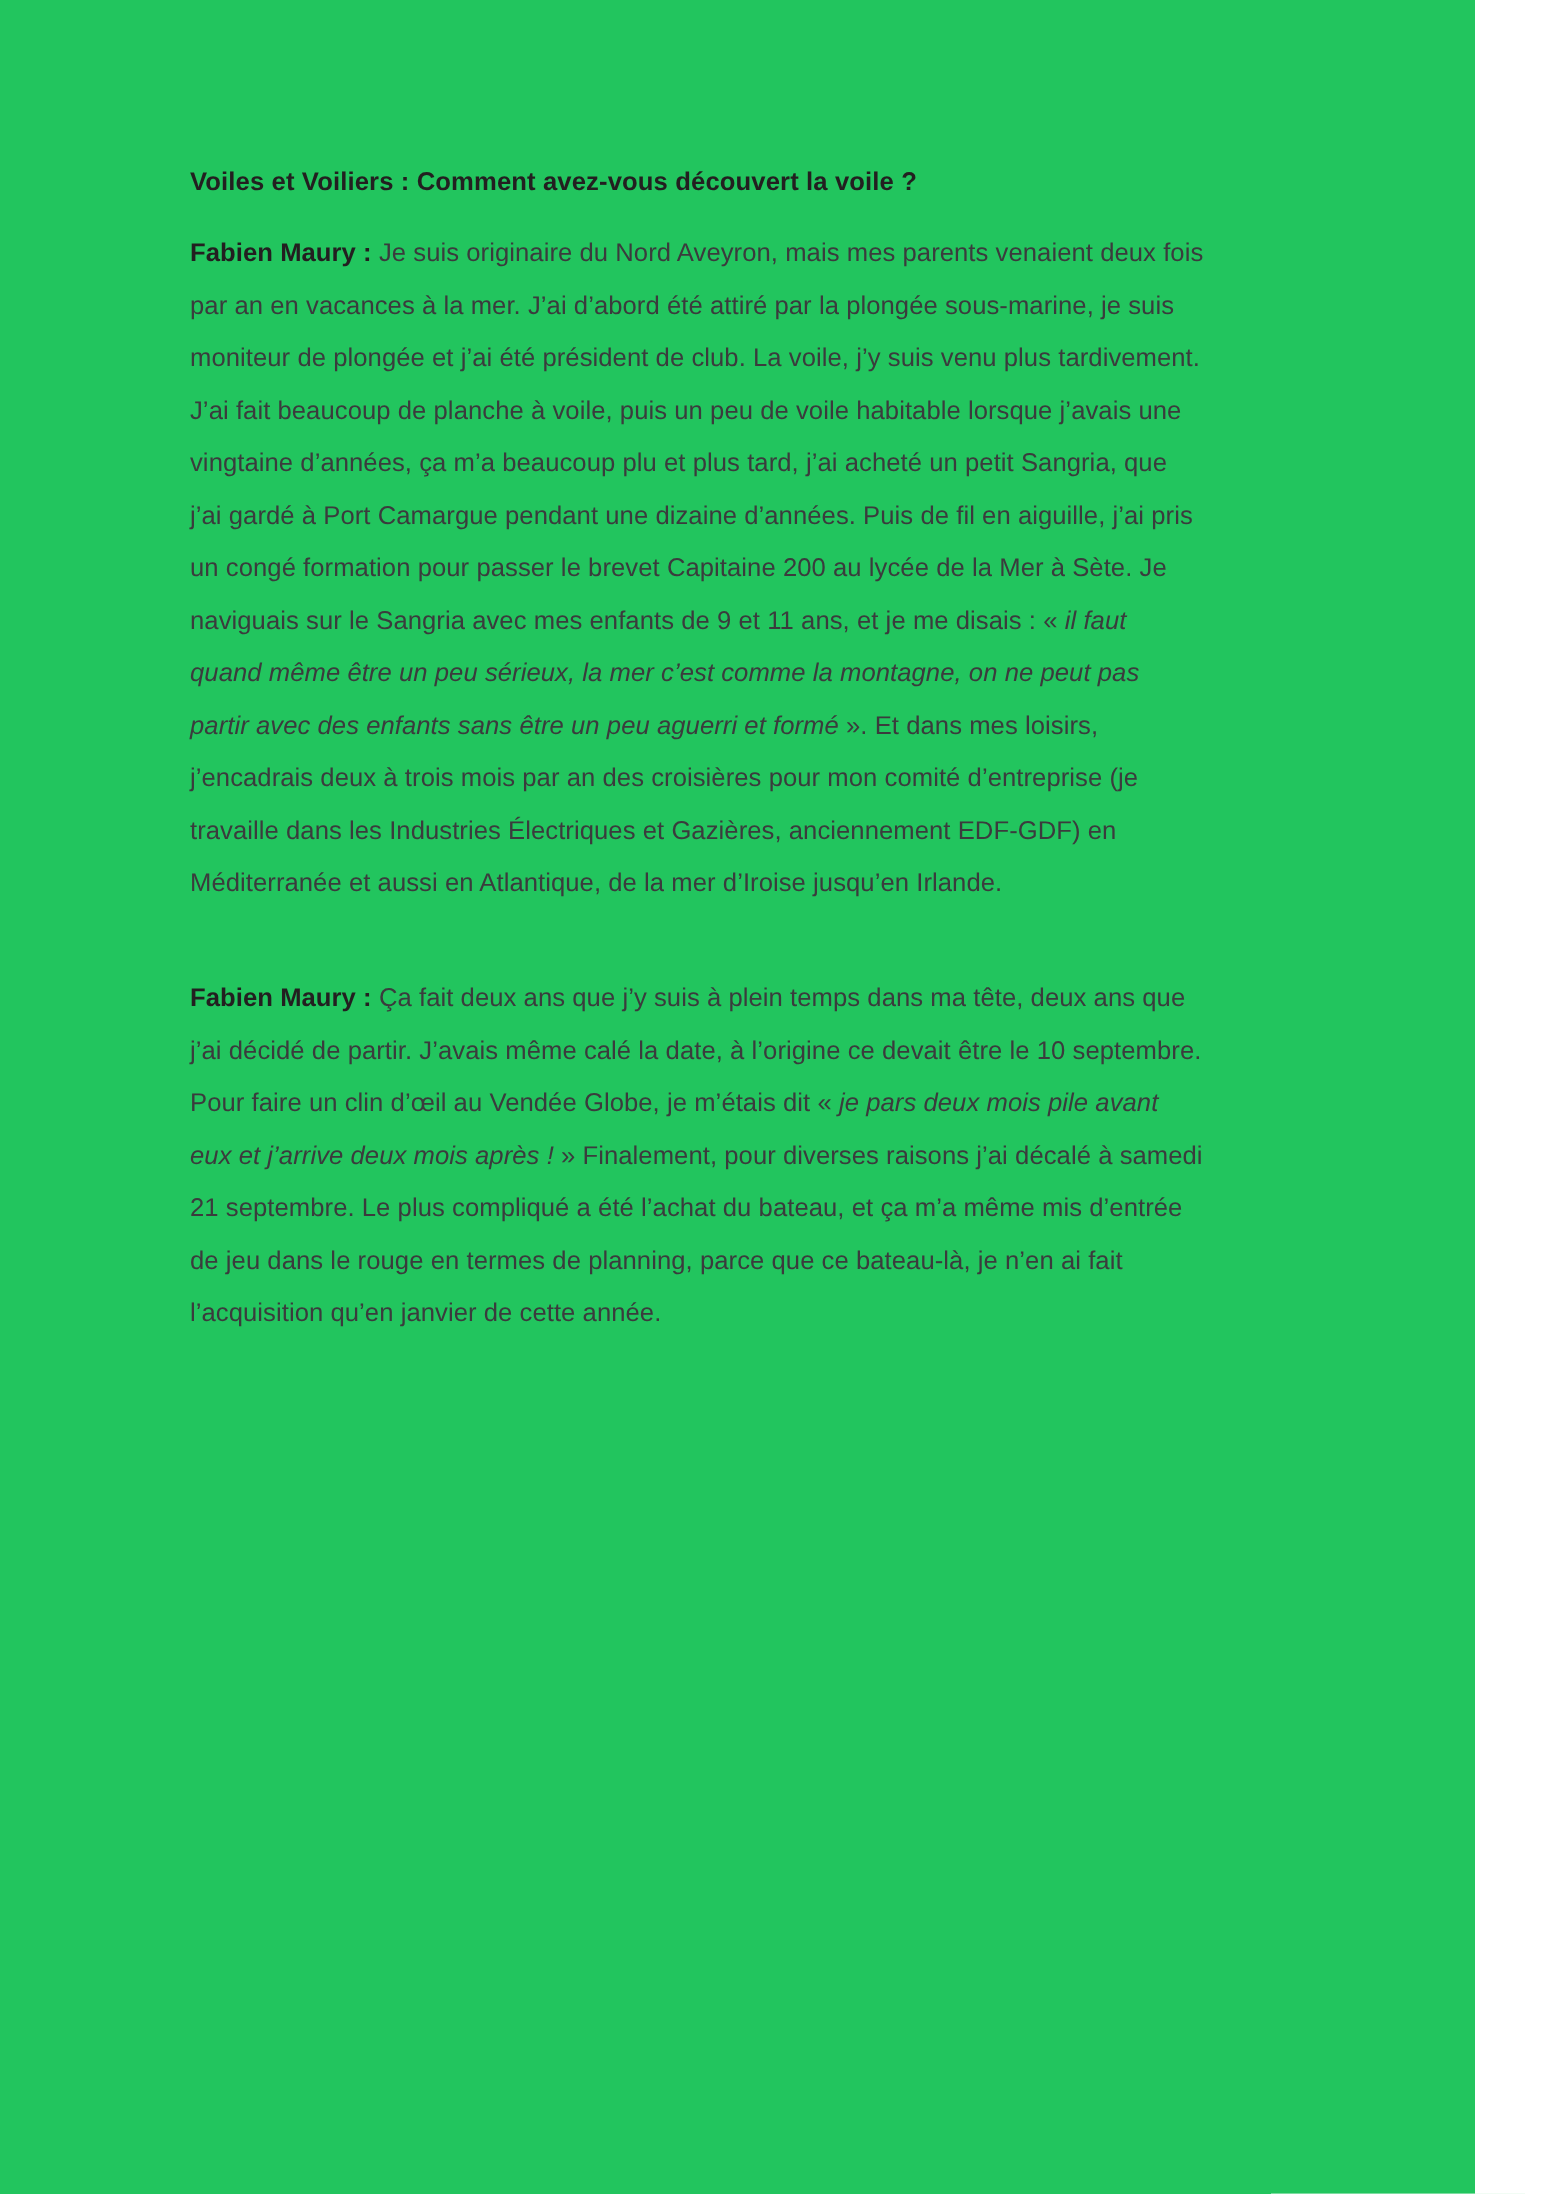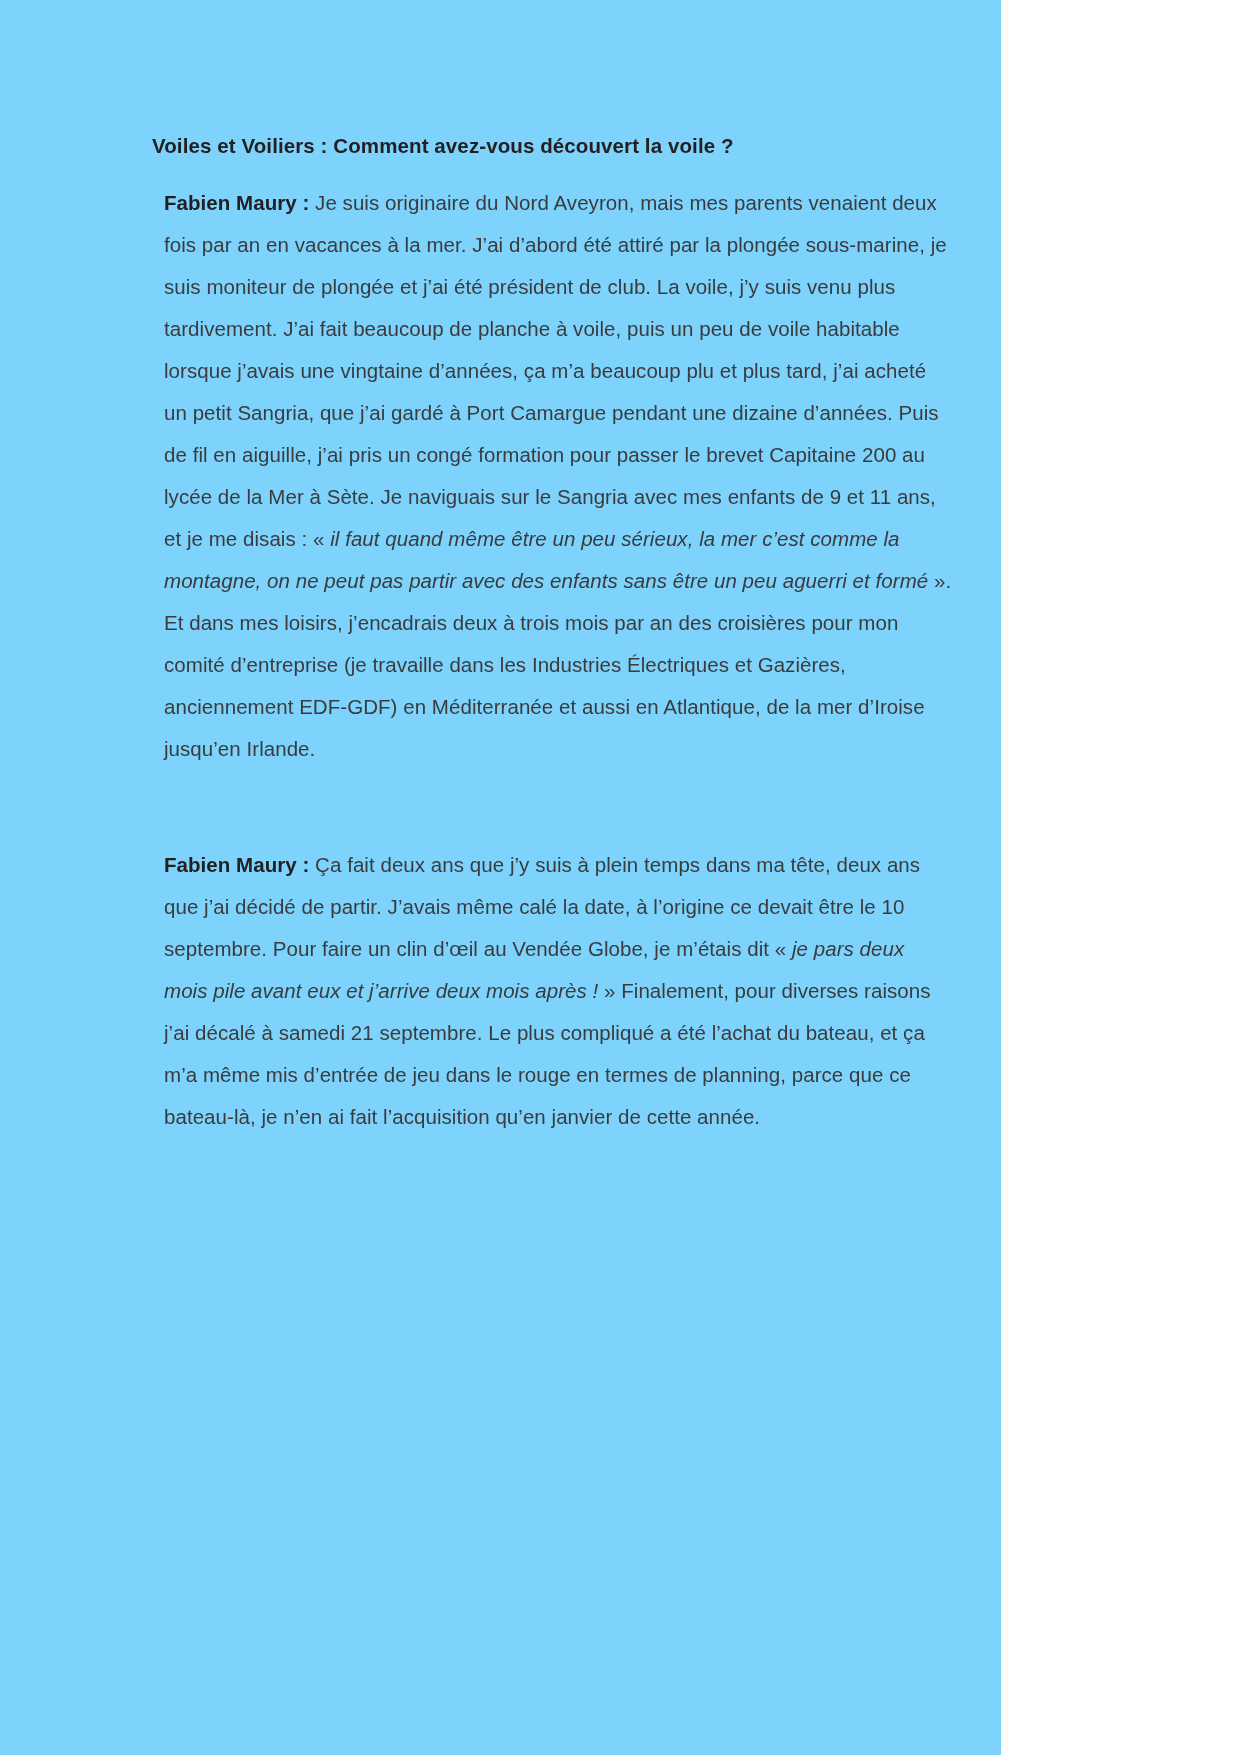--- a/index.html
+++ b/index.html
@@ -6,23 +6,23 @@
     margin: 0;
     padding: 0;
     background: #ffffff;
   }
   body {
     font-family: "Liberation Sans", sans-serif;
     color: #231f20;
   }
   .page {
     position: relative;
-    width: 1001px;
+    width: 1180px;
     height: 1755px;
-    background: #7dd3fc;
+    background: #22c55e;
     box-sizing: border-box;
     overflow: hidden;
   }
   .content {
     position: absolute;
     left: 152px;
     top: 132px;
     width: 812px;
   }
   h2.qa-heading {
@@ -30,21 +30,21 @@
     font-weight: bold;
     line-height: 1.35;
     margin: 0 0 22px 0;
     letter-spacing: 0.1px;
     color: #231f20;
   }
   p.qa-answer {
     font-size: 20.5px;
     font-weight: normal;
     line-height: 42px;
-    margin: 12px;
+    margin: 0;
     color: #3b3b3d;
     text-align: left;
     letter-spacing: 0.05px;
   }
   p.qa-answer .speaker {
     font-weight: bold;
     color: #231f20;
   }
   p.qa-answer i {
     font-style: italic;

